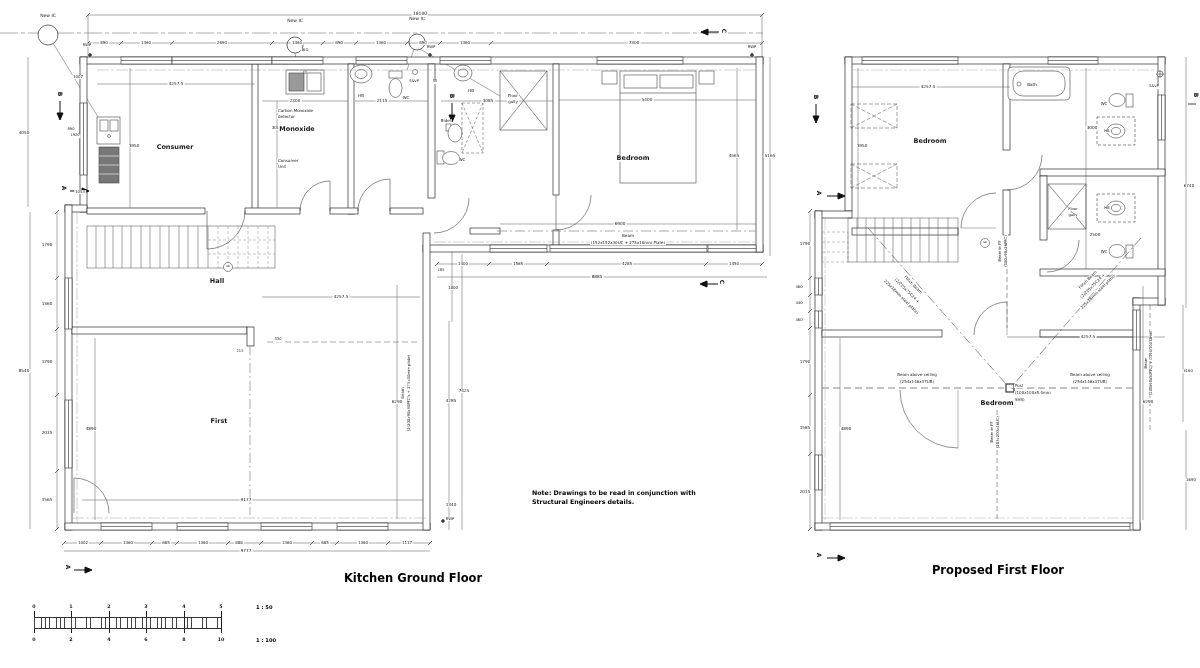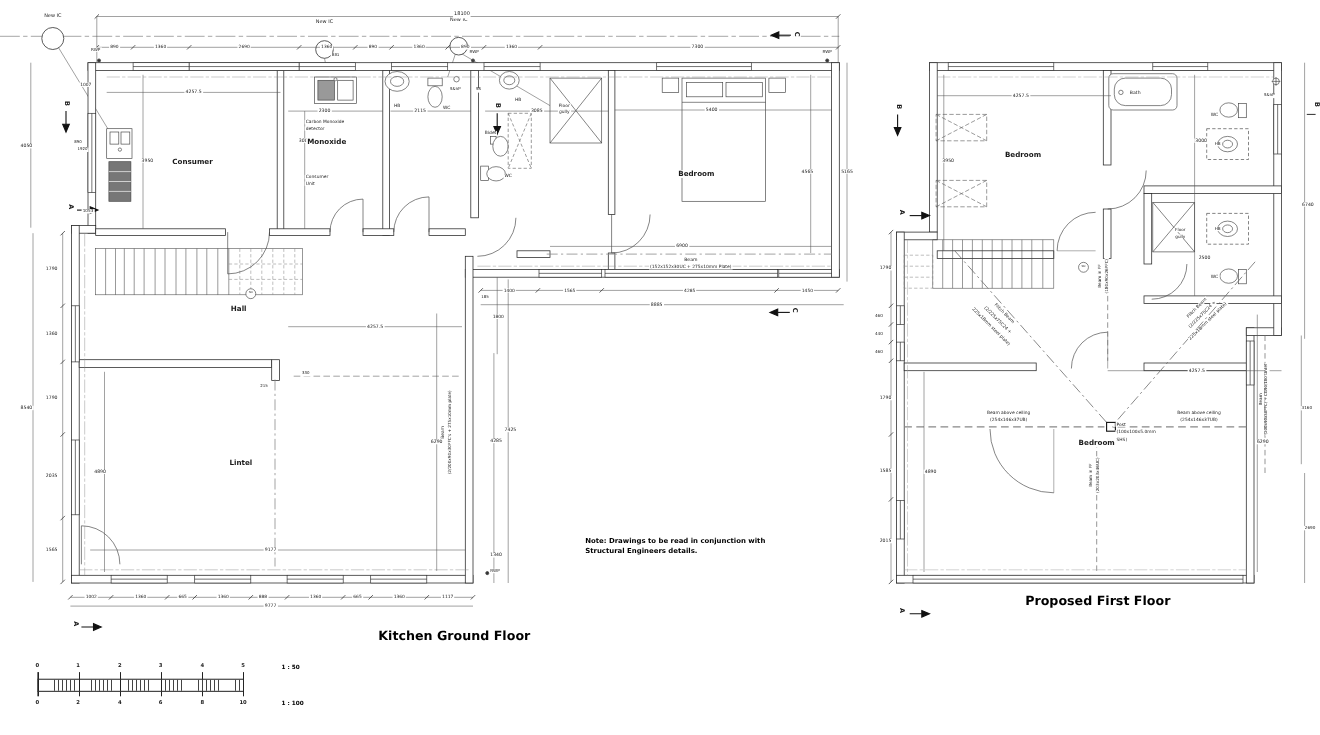--- a/index.html
+++ b/index.html
@@ -484,21 +484,21 @@
       <div class="lbl" style="left: 47px; top: 304px; font-size: 4.2px; transform: translate(-50%, -50%);">1360</div>
       <div class="lbl" style="left: 47px; top: 362px; font-size: 4.2px; transform: translate(-50%, -50%);">1790</div>
       <div class="lbl" style="left: 47px; top: 433px; font-size: 4.2px; transform: translate(-50%, -50%);">2035</div>
       <div class="lbl" style="left: 47px; top: 500px; font-size: 4.2px; transform: translate(-50%, -50%);">1565</div>
       <div class="lbl" style="left: 24px; top: 371px; font-size: 4.2px; transform: translate(-50%, -50%);">8540</div>
       <div class="lbl" style="left: 341px; top: 297px; font-size: 4.2px; transform: translate(-50%, -50%);">4257.5</div>
       <div class="lbl b" style="left: 217px; top: 281px; font-size: 6.5px; transform: translate(-50%, -50%); text-align: right;">Hall</div>
       <div class="lbl" style="left: 228px; top: 267px; font-size: 2.6px; transform: translate(-50%, -50%);">SD</div>
       <div class="lbl" style="left: 240px; top: 352px; font-size: 3.6px; transform: translate(-50%, -50%);">215</div>
       <div class="lbl" style="left: 278px; top: 340px; font-size: 3.6px; transform: translate(-50%, -50%);">330</div>
-      <div class="lbl b" style="left: 219px; top: 421px; font-size: 6.5px; transform: translate(-50%, -50%);">Lintel</div>
+      <div class="lbl b" style="left: 219px; top: 421px; font-size: 6.5px; transform: translate(-50%, -50%);">First</div>
       <div class="lbl" style="left: 91px; top: 429px; font-size: 4.2px; transform: translate(-50%, -50%);">4890</div>
       <div class="lbl" style="left: 246px; top: 500px; font-size: 4.2px; transform: translate(-50%, -50%);">9177</div>
       <div class="lbl" style="left: 397px; top: 402px; font-size: 4.2px; transform: translate(-50%, -50%);">6290</div>
       <div class="lbl" style="left: 451px; top: 401px; font-size: 4.2px; transform: translate(-50%, -50%);">4285</div>
       <div class="lbl" style="left: 464px; top: 391px; font-size: 4.2px; transform: translate(-50%, -50%);">7425</div>
       <div class="lbl" style="left: 451px; top: 505px; font-size: 4.2px; transform: translate(-50%, -50%);">1340</div>
       <div class="lbl" style="left: 403px; top: 393px; font-size: 4px; transform: translate(-50%, -50%) rotate(-90deg);">Beam</div>
       <div class="lbl" style="left: 409px; top: 393px; font-size: 3.8px; transform: translate(-50%, -50%) rotate(-90deg);">(2/200x90x30PFC's + 275x10mm plate)</div>
       <div class="lbl" style="left: 83px; top: 543px; font-size: 4px; transform: translate(-50%, -50%);">1002</div>
       <div class="lbl" style="left: 128px; top: 543px; font-size: 4px; transform: translate(-50%, -50%);">1360</div>
@@ -575,21 +575,21 @@
       <div class="lbl b" style="left: 221px; top: 607px; font-size: 4.8px; transform: translate(-50%, -50%);">5</div>
       <div class="lbl b" style="left: 34px; top: 640px; font-size: 4.8px; transform: translate(-50%, -50%);">0</div>
       <div class="lbl b" style="left: 71px; top: 640px; font-size: 4.8px; transform: translate(-50%, -50%);">2</div>
       <div class="lbl b" style="left: 109px; top: 640px; font-size: 4.8px; transform: translate(-50%, -50%);">4</div>
       <div class="lbl b" style="left: 146px; top: 640px; font-size: 4.8px; transform: translate(-50%, -50%);">6</div>
       <div class="lbl b" style="left: 184px; top: 640px; font-size: 4.8px; transform: translate(-50%, -50%);">8</div>
       <div class="lbl b" style="left: 221px; top: 640px; font-size: 4.8px; transform: translate(-50%, -50%);">10</div>
     </div>
 
 <div class="title" style="left:413px;top:578px;">Kitchen Ground Floor</div>
-<div class="title" style="left:998px;top:546px;">Proposed First Floor</div>
+<div class="title" style="left:998px;top:570px;">Proposed First Floor</div>
 <div class="note" style="left:532px;top:489px;">Note: Drawings to be read in conjunction with</div>
 <div class="note" style="left:532px;top:498px;">Structural Engineers details.</div>
 
 <div class="sb-major"></div>
 <div class="sb-minor"></div>
 <div class="ratio" style="left:256px;top:604px;">1 : 50</div>
 <div class="ratio" style="left:256px;top:637px;">1 : 100</div>
 
 </div>
 

